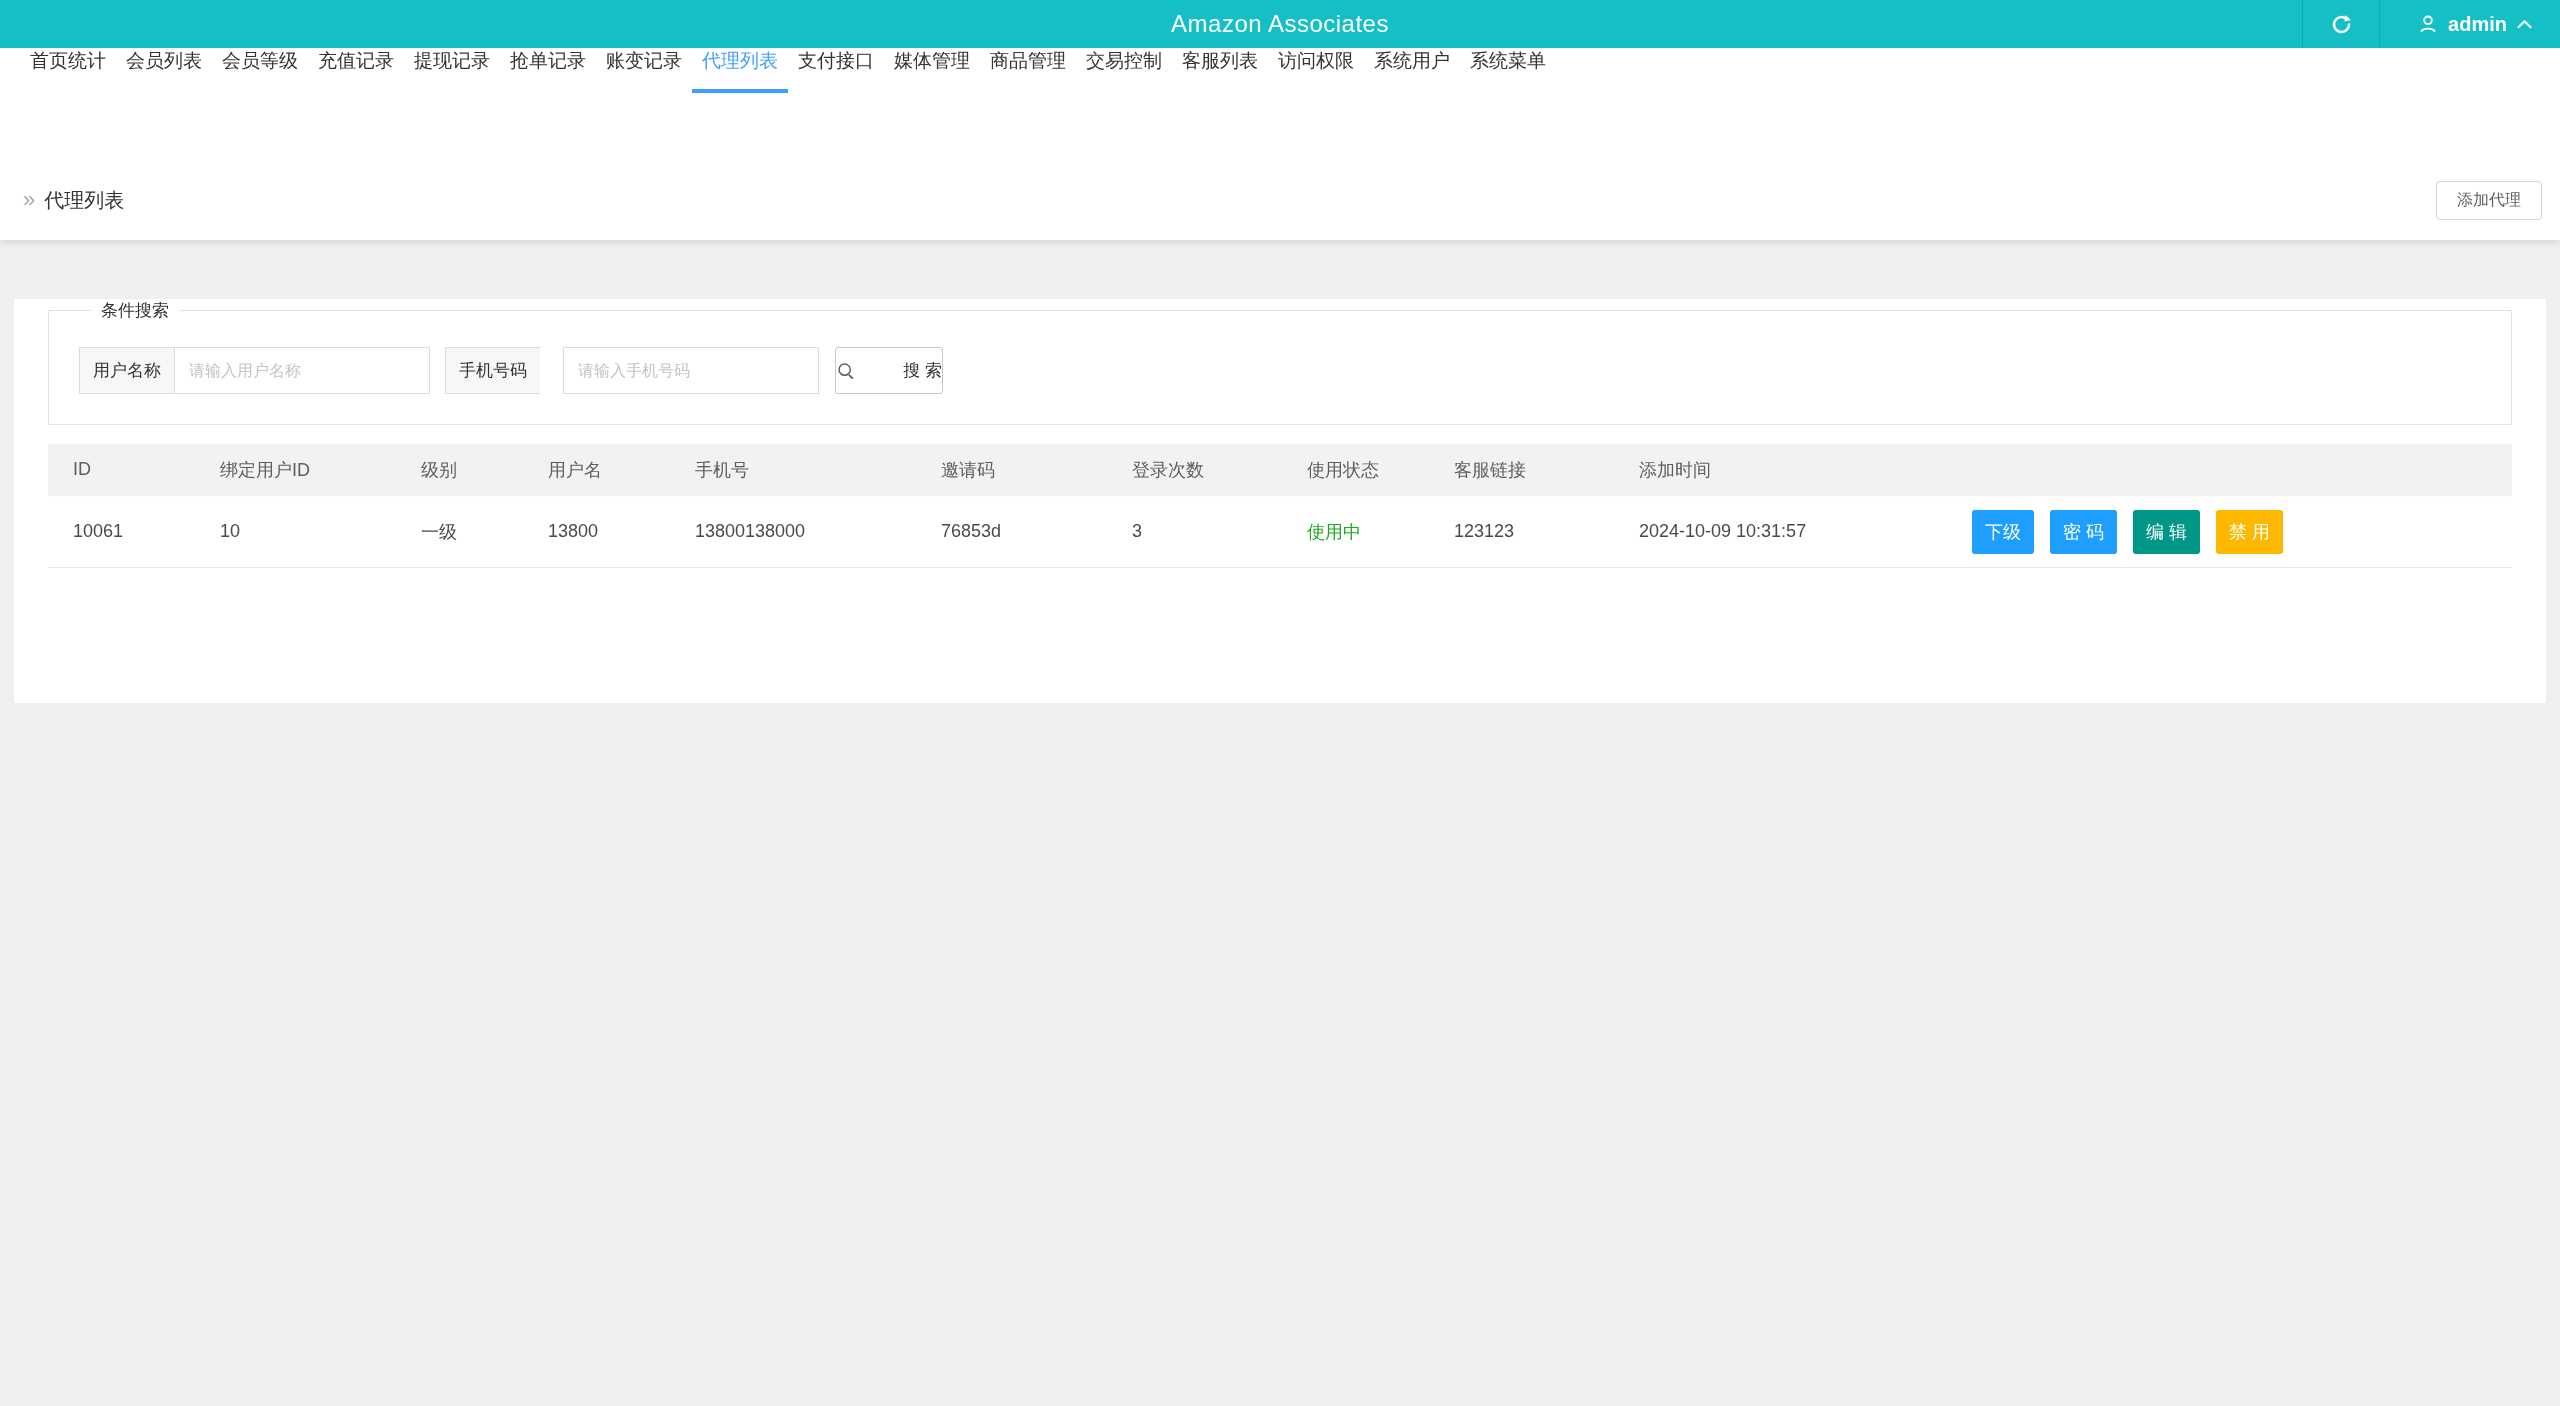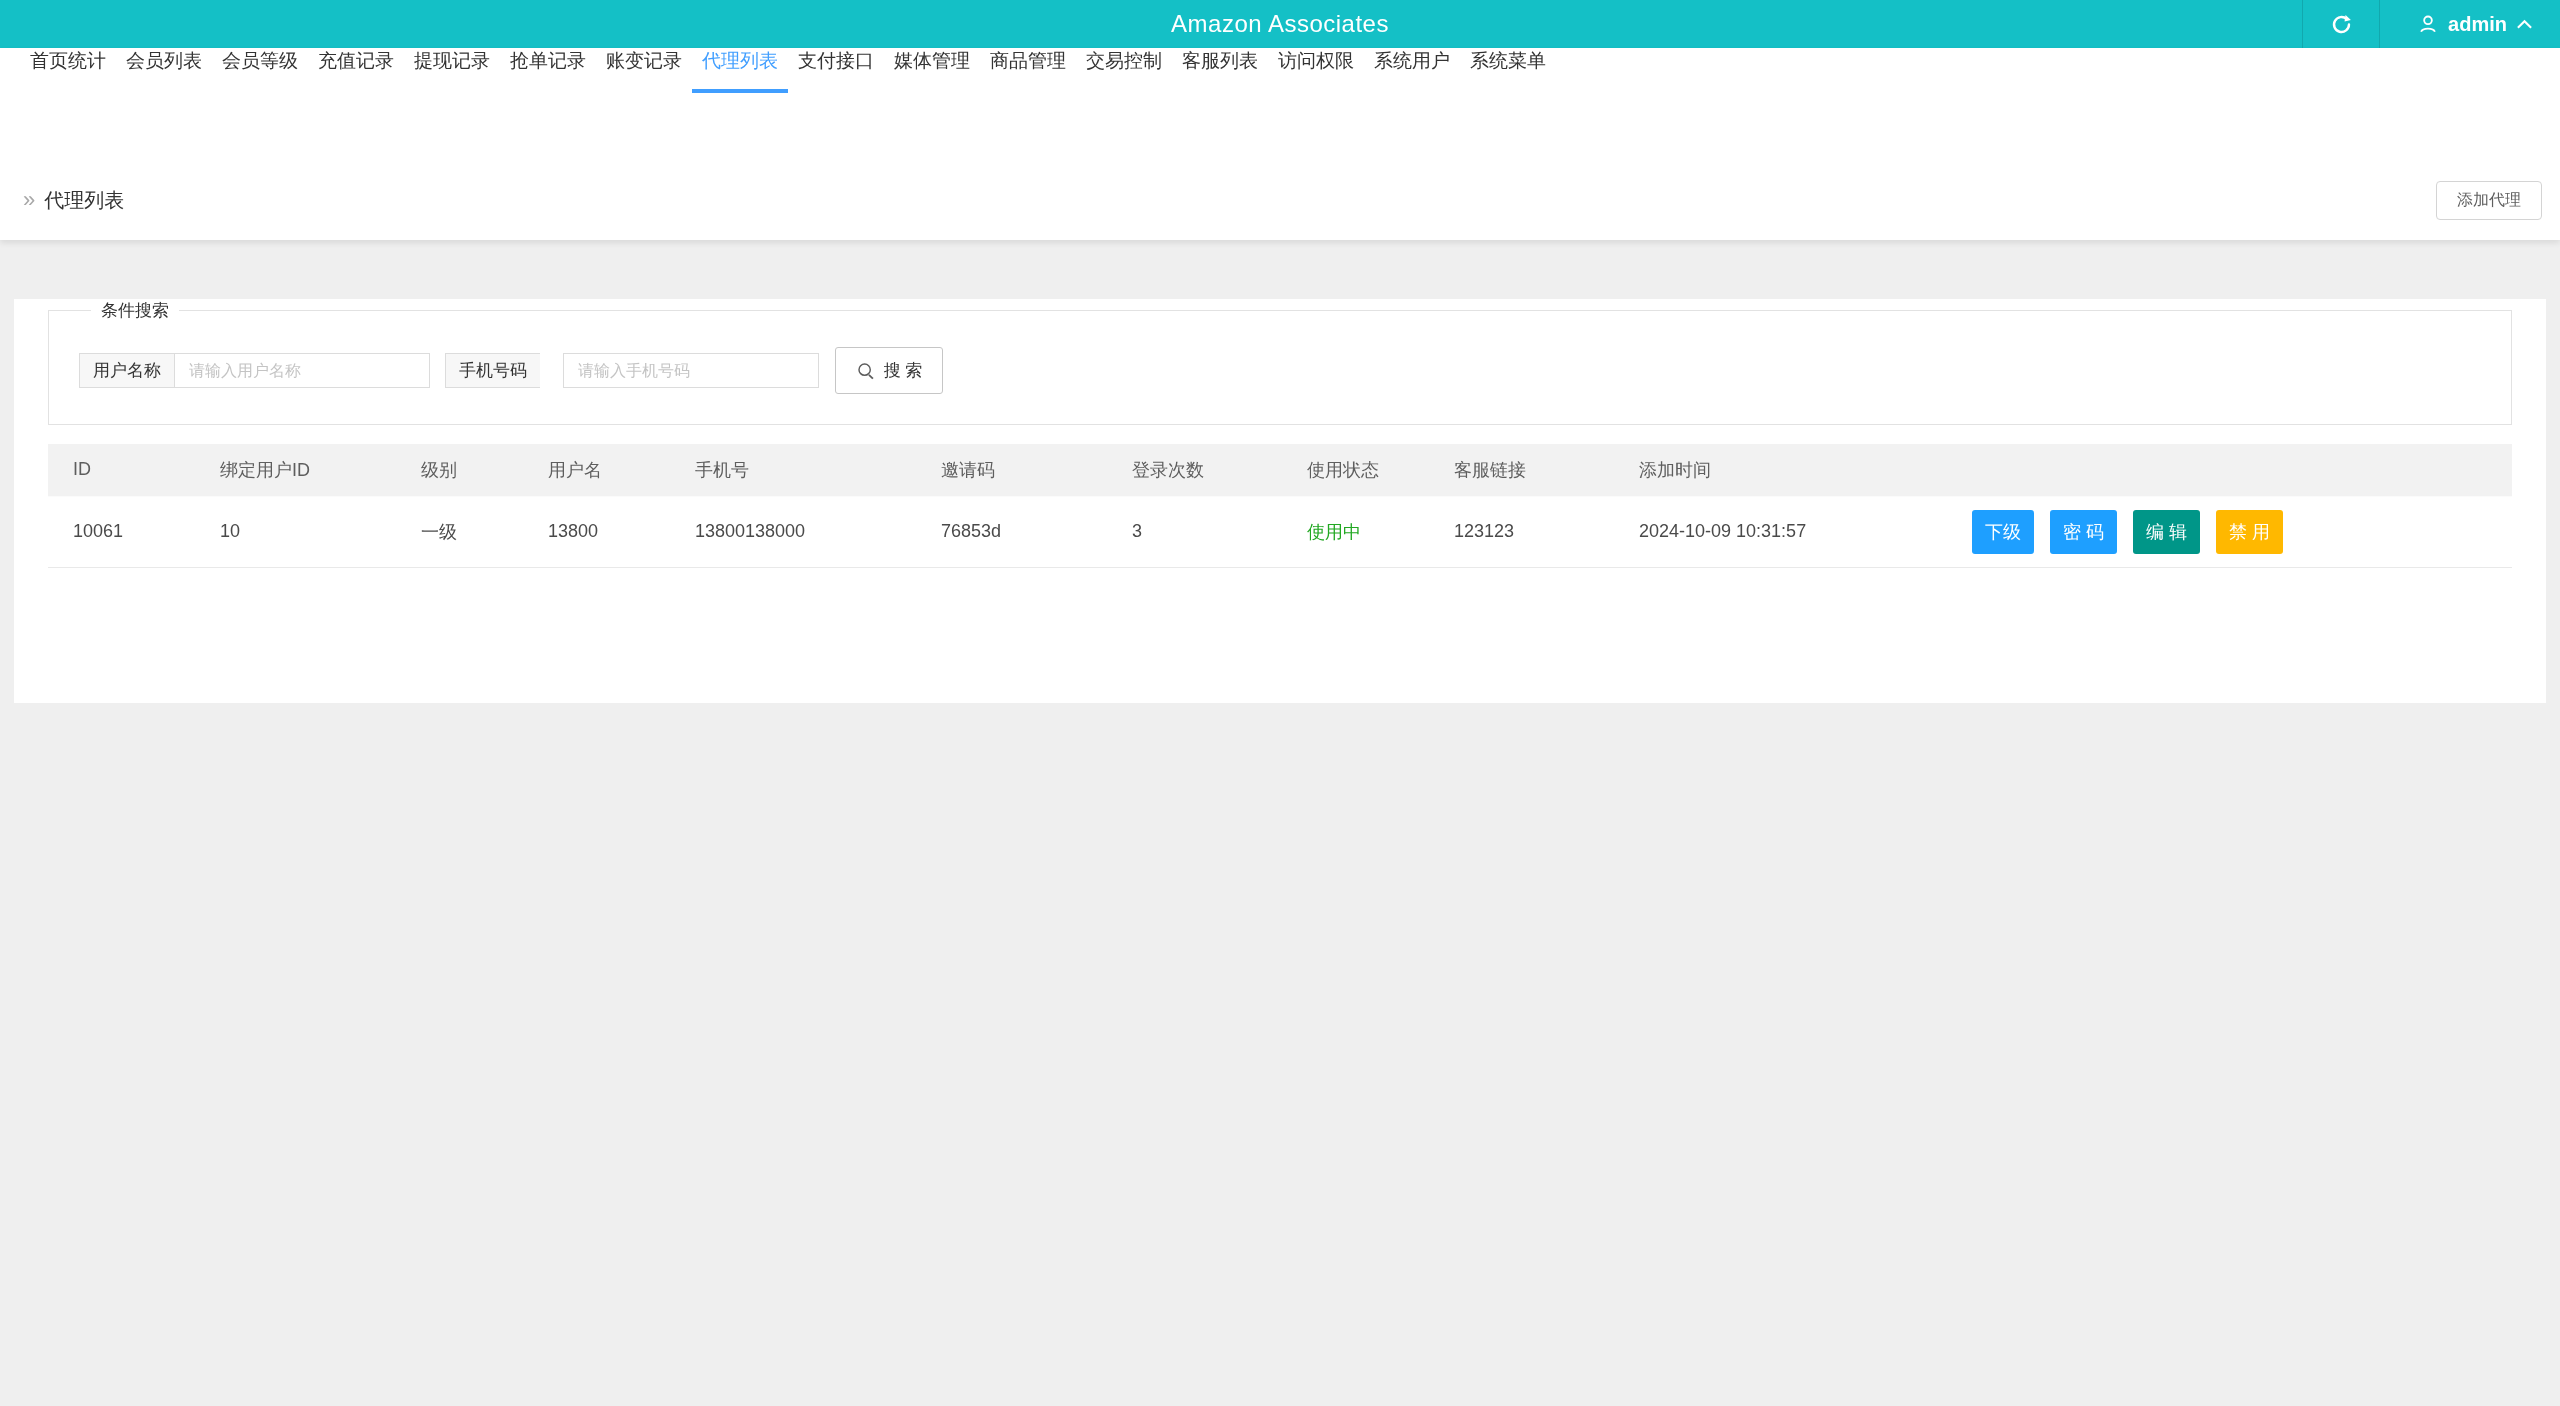--- a/index.html
+++ b/index.html
@@ -66,36 +66,36 @@
   .card { background:#fff; min-height:404px; padding:0 34px 50px; }
 
   
   fieldset.search-box {
     margin-top:36px; border:1px solid #e2e2e2; padding:25px 20px 30px 30px;
   }
   fieldset.search-box legend {
     margin-left:12px; padding:0 10px; font-size:17px; color:#333;margin-top:40px;
   }
   .filters { display:flex; align-items:center; }
-  .filter-group { display:flex; height:35px; }
+  .filter-group { display:flex; height:47px; }
   .filter-group + .filter-group { margin-left:15px;gap:23px; }
   .filter-label {
     width:95px; display:flex; align-items:center; justify-content:center;
     background:#f7f7f7; border:1px solid #dcdcdc; border-right:none;
     font-size:17px; color:#333;
   }
   .filter-input {
     width:256px; border:1px solid #dcdcdc; padding:0 14px;
     font-size:16px; color:#333; outline:none; background:#fff;
     font-family:inherit;
   }
   .filter-input::placeholder { color:#c4c4c4; }
   .search-btn {
     height:47px; width:108px; margin-left:16px;
-    display:flex; align-items:center; justify-content:center; gap:8px;
+    display:flex; align-items:center; justify-content:space-between; gap:8px;
     background:#fff; border:1px solid #c6c6c6; border-radius:3px;
     font-size:17px; color:#333; cursor:pointer; font-family:inherit;
   }
 
   
   table.data-table { width:100%; border-collapse:collapse; margin-top:19px; table-layout:fixed; }
   .data-table th {
     height:52px; background:#f2f2f2; font-weight:400;
     font-size:18px; color:#5e5e5e; text-align:left; padding-left:25px;
   }

